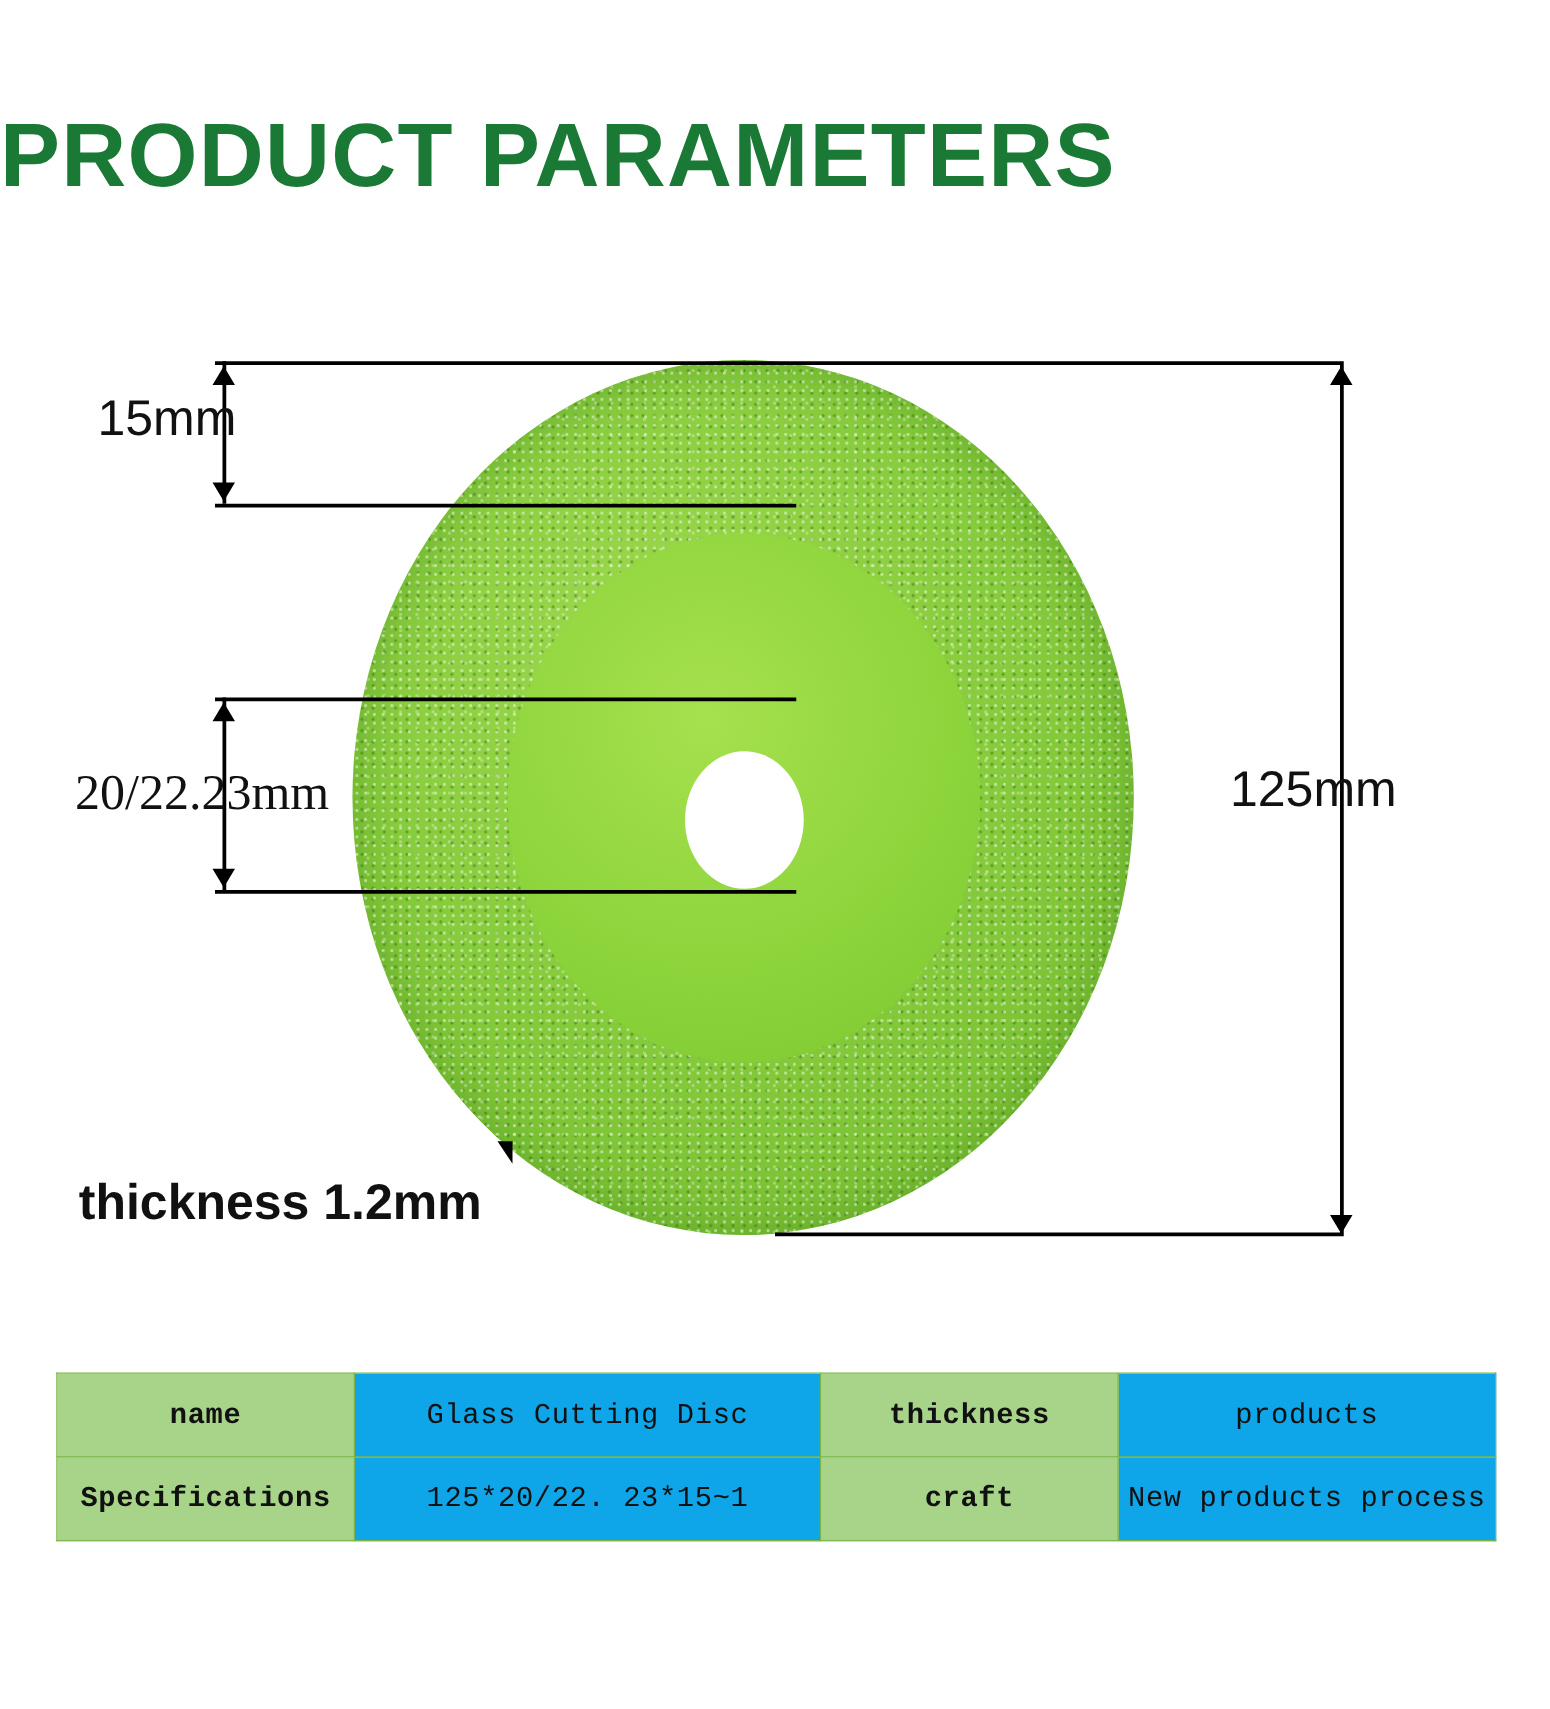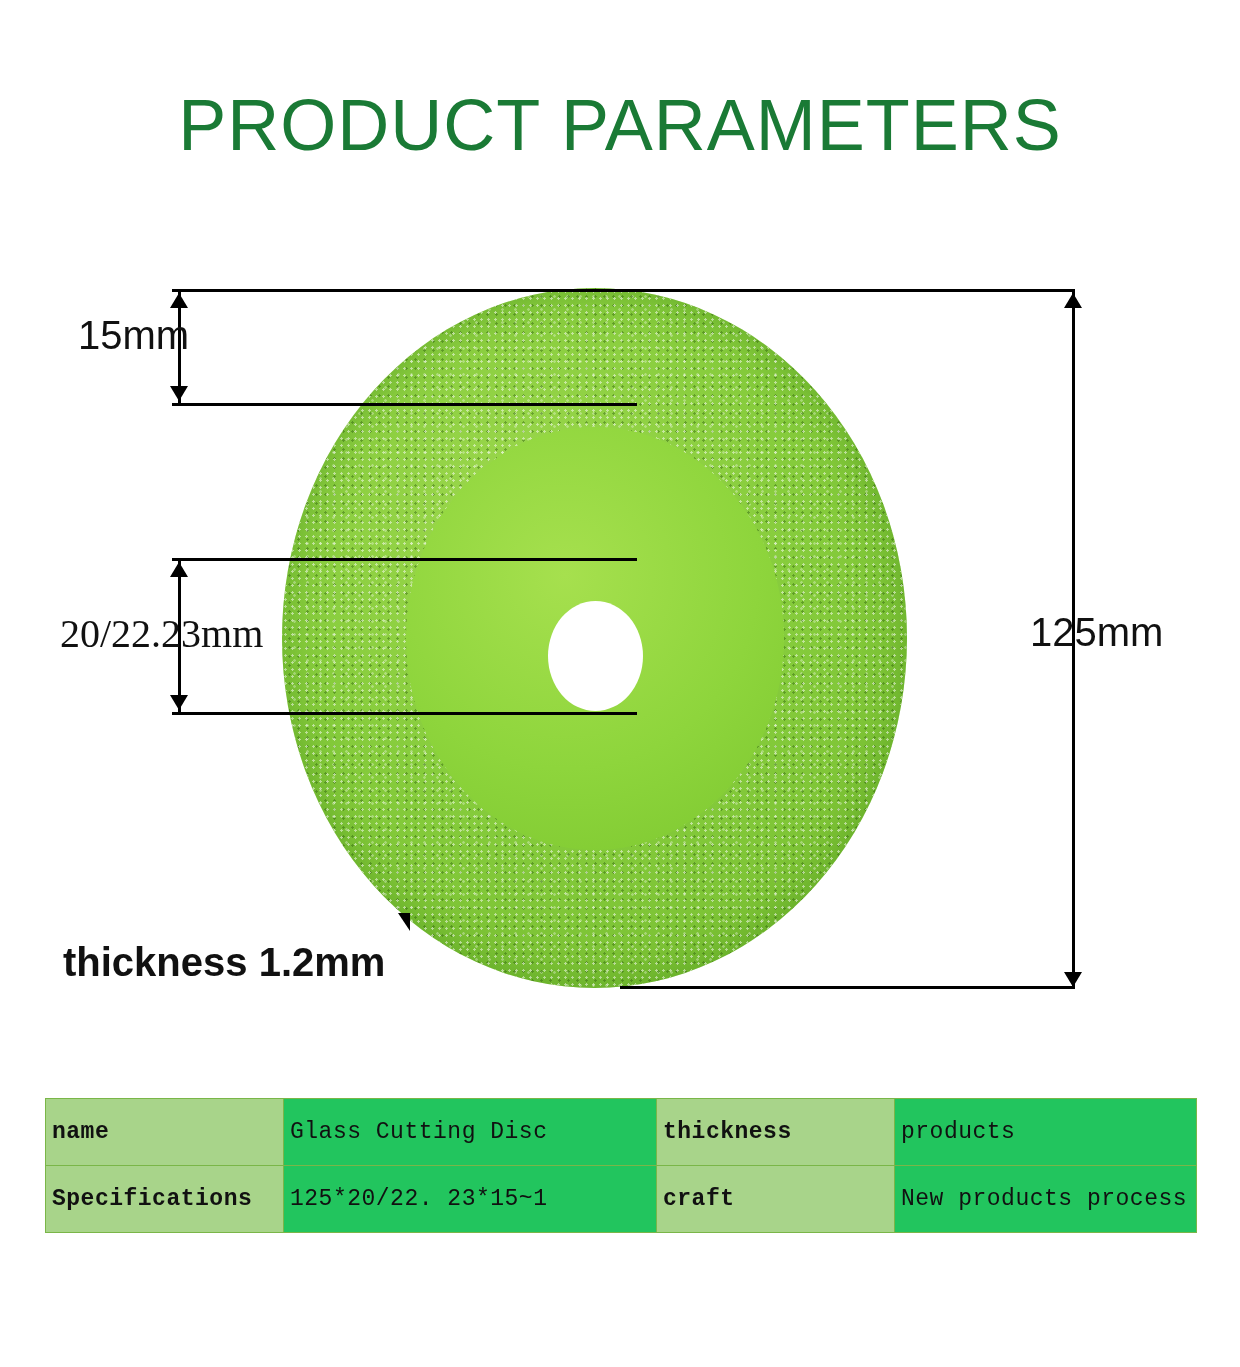--- a/index.html
+++ b/index.html
@@ -14,23 +14,23 @@
     position: relative;
     overflow: hidden;
   }
 
   
   .title {
     position: absolute;
     top: 84px;
     left: 0;
     width: 1240px;
-    text-align: center;
+    text-align: left;
     font-size: 72px;
-    font-weight: normal;
+    font-weight: bold;
     letter-spacing: 1px;
     color: #1a7a35;
     font-family: "Liberation Sans", sans-serif;
   }
 
   
   .diagram {
     position: absolute;
     top: 255px;
     left: 0;
@@ -139,31 +139,32 @@
     left: 45px;
     top: 1098px;
     width: 1152px;
     border-collapse: collapse;
     font-family: "Liberation Mono", monospace;
   }
   .spec-table td {
     border: 1px solid #7ab648;
     height: 66px;
     font-size: 23px;
+    text-align: center;
     color: #111;
     padding: 0 6px;
   }
   .spec-table td.key {
     background: #a8d48a;
     font-weight: bold;
     width: 225px;
     letter-spacing: .5px;
   }
   .spec-table td.val {
-    background: #22c55e;
+    background: #0ea5e9;
     letter-spacing: .5px;
   }
   .val-spec { width: 360px; }
   .val-wide { }
 </style>
 </head>
 <body>
 
 <div class="title">PRODUCT PARAMETERS</div>
 
@@ -186,21 +187,21 @@
   <div class="hline" style="left:172px; top:457px; width:465px;"></div>
   <div class="vline" style="left:178px; top:303px; height:154px;"></div>
   <div class="arrow-up" style="left:170px; top:307px;"></div>
   <div class="arrow-down" style="left:170px; top:440px;"></div>
   <div class="dim-label" style="left:60px; top:355px;font-family:Liberation Serif, serif;">20/22.23mm</div>
 
   <div class="vline" style="left:1072px; top:34px; height:700px;"></div>
   <div class="arrow-up" style="left:1064px; top:38px;"></div>
   <div class="arrow-down" style="left:1064px; top:717px;"></div>
   <div class="hline" style="left:620px; top:731px; width:452px;"></div>
-  <div class="dim-label" style="left:1030px; top:355px;">125mm</div>
+  <div class="dim-label" style="left:984px; top:355px;">125mm</div>
 
   <div class="pointer-tri" style="left:398px; top:658px;"></div>
   <div class="dim-label" style="left:63px; top:685px;font-weight:bold;">thickness 1.2mm</div>
 </div>
 
 <table class="spec-table">
   <tbody>
     <tr>
       <td class="key">name</td>
       <td class="val val-spec">Glass Cutting Disc</td>

